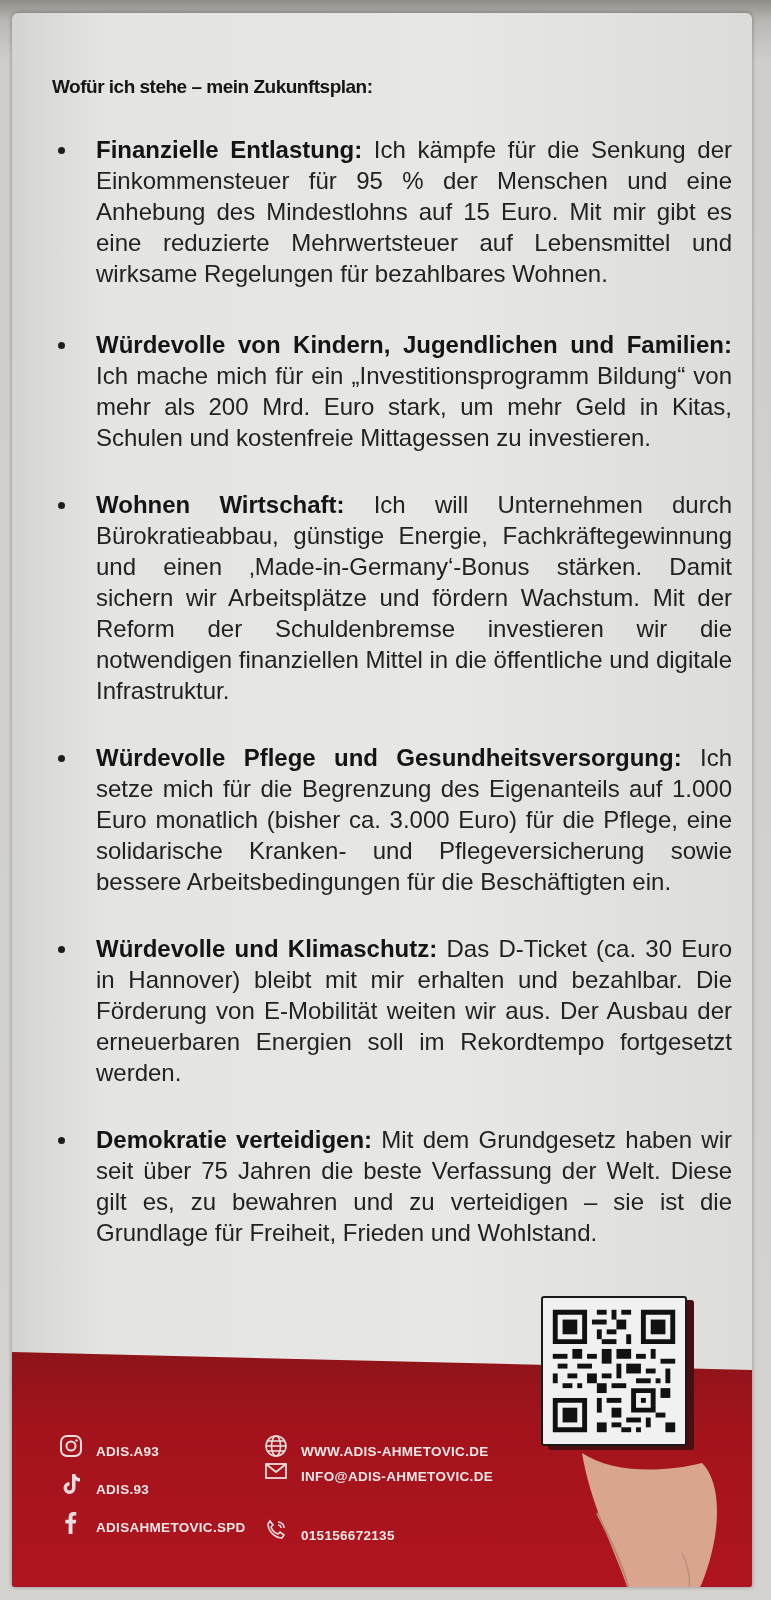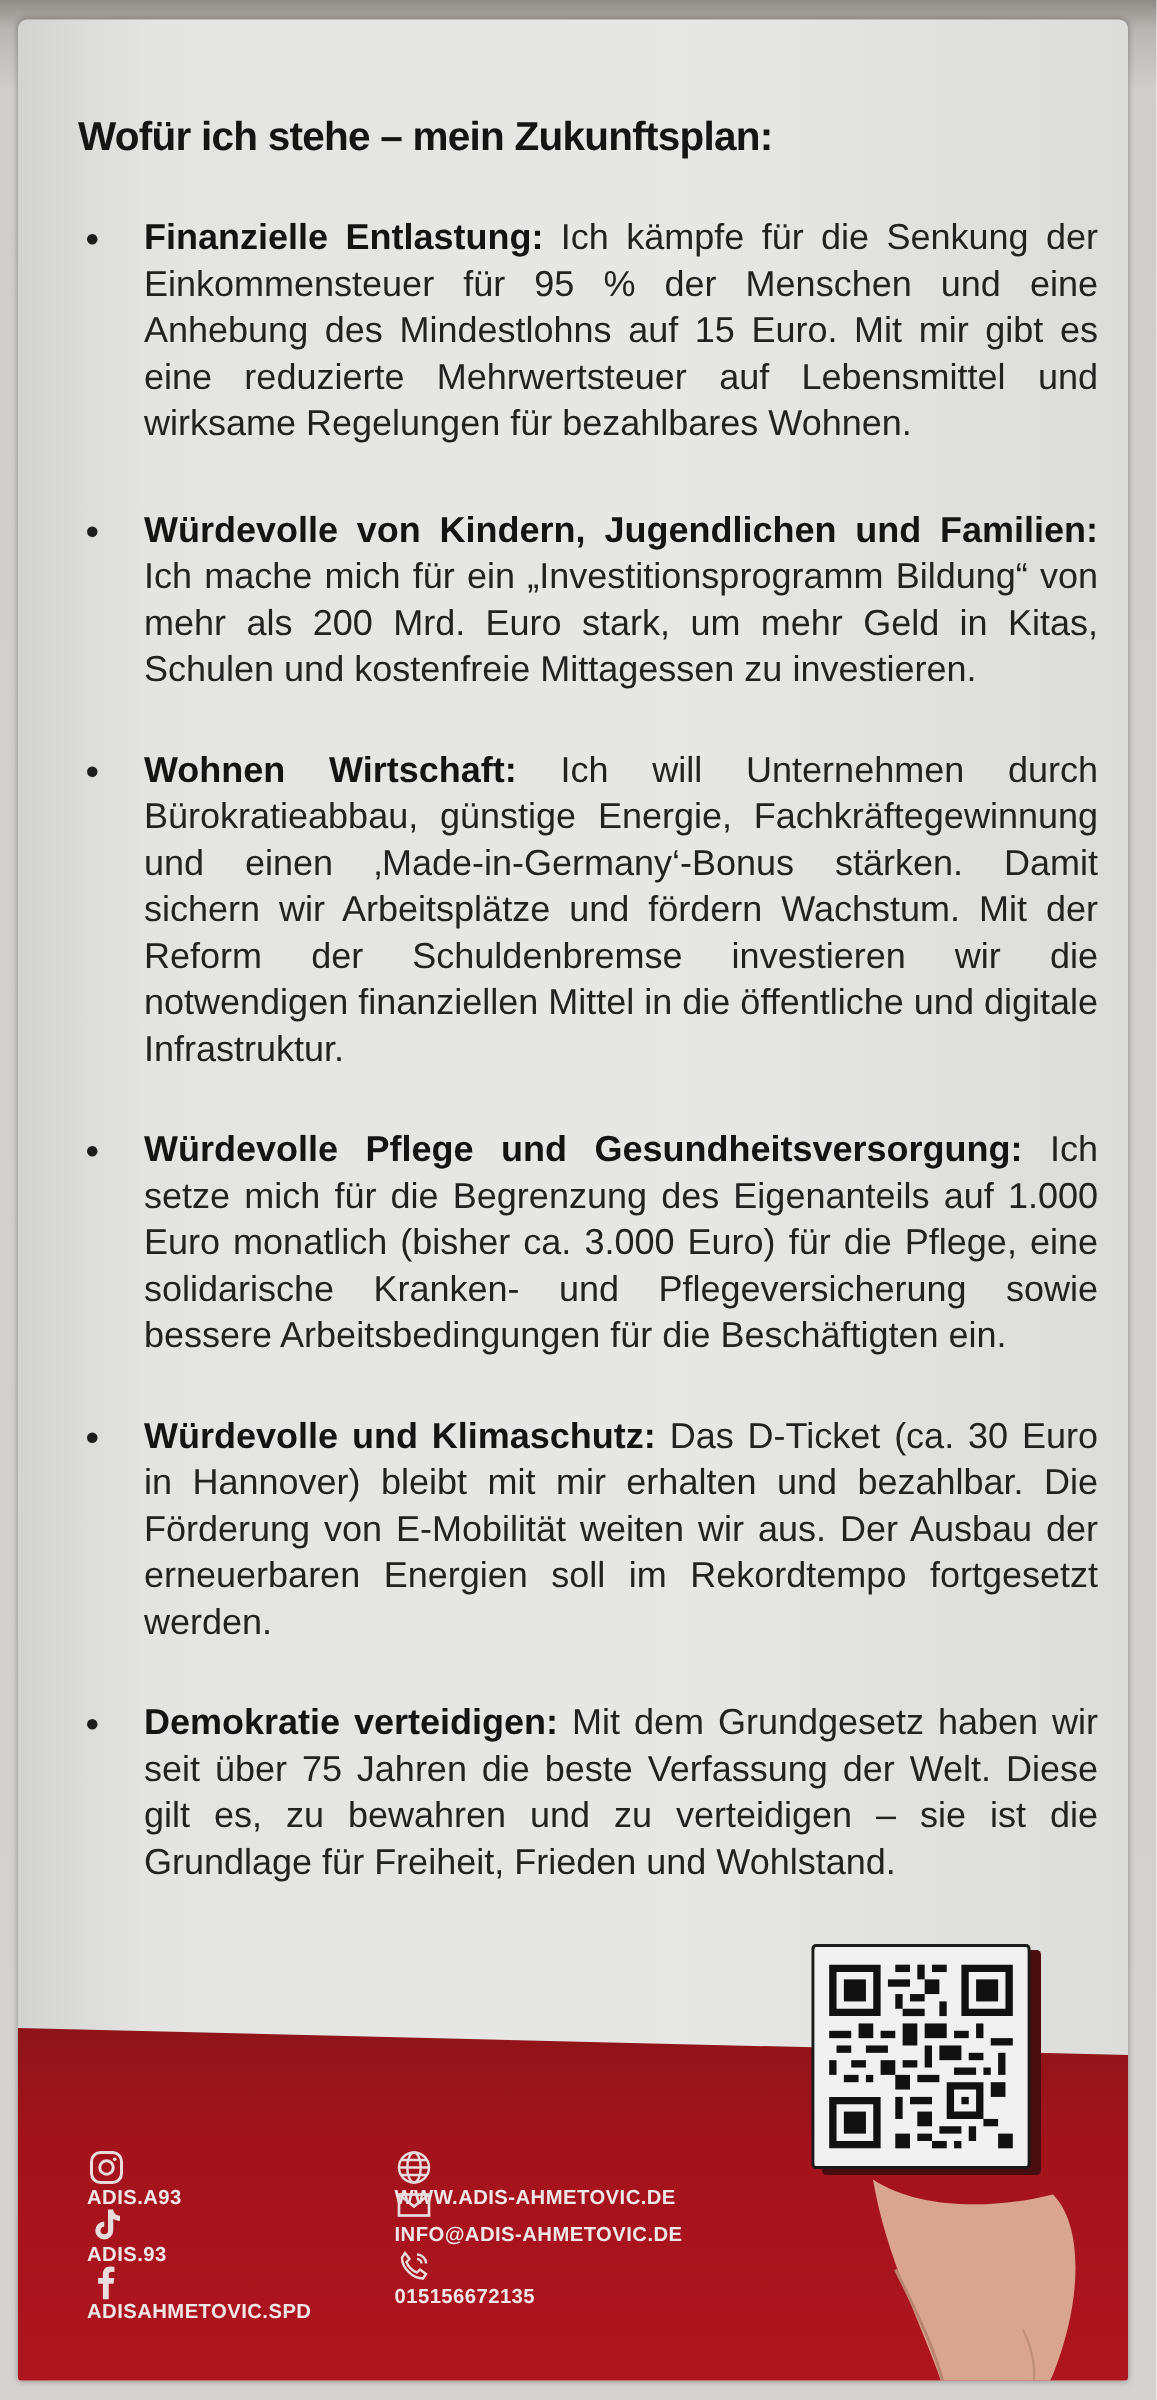--- a/index.html
+++ b/index.html
@@ -11,40 +11,40 @@
   }
   .flyer {
     position: absolute; left: 12px; top: 13px; width: 740px; height: 1574px;
     background: linear-gradient(90deg, #d3d3d1 0%, #e4e4e2 12%, #e7e7e5 60%, #dcdcda 100%);
     border-radius: 6px 6px 2px 2px;
     box-shadow: 0 0 4px rgba(0,0,0,0.35);
     overflow: hidden;
   }
   .content { position: absolute; left: 40px; top: 63px; width: 680px; color: #1e1e1e; }
   .heading {
-    font-weight: bold; font-size: 27px; letter-spacing: -0.5px;
+    font-weight: bold; font-size: 19px; letter-spacing: -0.5px;
     margin: 0 0 36px 0; color: #151515;
   }
   ul.points { list-style: none; margin: 0; padding: 0; }
   li.point {
     position: relative; padding-left: 44px; font-size: 24px; line-height: 31px;
     text-align: justify; margin-bottom: 36px; color: #222;
   }
   li.point .bullet {
     position: absolute; left: 6px; top: 13px; width: 7px; height: 7px;
     border-radius: 50%; background: #1d1d1d;
   }
   li.point .title { font-weight: bold; color: #141414; }
   .red-band {
     position: absolute; left: 0; top: 1339px; width: 740px; height: 250px;
     background: linear-gradient(180deg, #8e141a 0%, #a3131c 30%, #b0151f 100%);
     clip-path: polygon(0 0, 100% 18px, 100% 100%, 0 100%);
   }
   .contacts { position: absolute; left: 46px; top: 1420px; width: 470px; }
-  .c-row { position: absolute; display: flex; align-items: flex-start; height: 26px; flex-direction: column; }
+  .c-row { position: absolute; display: flex; align-items: flex-end; height: 26px; }
   .c-row .ico { width: 26px; height: 26px; display: flex; align-items: center; justify-content: center; margin-right: 12px; }
   .c-row .lbl { color: #f1e6e6; font-weight: bold; font-size: 13.5px; letter-spacing: 0.3px; }
   .qr-wrap { position: absolute; left: 529px; top: 1283px; width: 150px; height: 150px; }
   .qr-cube {
     position: absolute; left: 0; top: 0; width: 142px; height: 146px;
     background: #f1f1f1; border: 2px solid #1a1a1a; border-radius: 3px;
     box-shadow: 7px 4px 0 #4a0d10;
   }
   .hand {
     position: absolute; left: 560px; top: 1420px; width: 170px; height: 170px;
@@ -200,21 +200,21 @@
     </div>
     <div class="c-row" style="left:205px;top:25px">
       <span class="ico">
         <svg width="24" height="24" viewBox="0 0 24 24" fill="none" stroke="#eadcdc" stroke-width="1.8">
             <rect x="2" y="5" width="20" height="14"></rect>
             <polyline points="2,5 12,13 22,5"></polyline>
           </svg>
       </span>
       <span class="lbl">INFO@ADIS-AHMETOVIC.DE</span>
     </div>
-    <div class="c-row" style="left:205px;top:66px">
+    <div class="c-row" style="left:205px;top:84px">
       <span class="ico">
         <svg width="24" height="24" viewBox="0 0 24 24" fill="none" stroke="#eadcdc" stroke-width="1.6">
             <path d="M6 3l3 4-2 2c1 3 4 6 7 7l2-2 4 3-2 3c-7 0-14-7-14-14z"></path>
             <path d="M14 4a6 6 0 0 1 6 6"></path>
             <path d="M14 7a3 3 0 0 1 3 3"></path>
           </svg>
       </span>
       <span class="lbl">01515667213​5</span>
     </div>
   </div>

